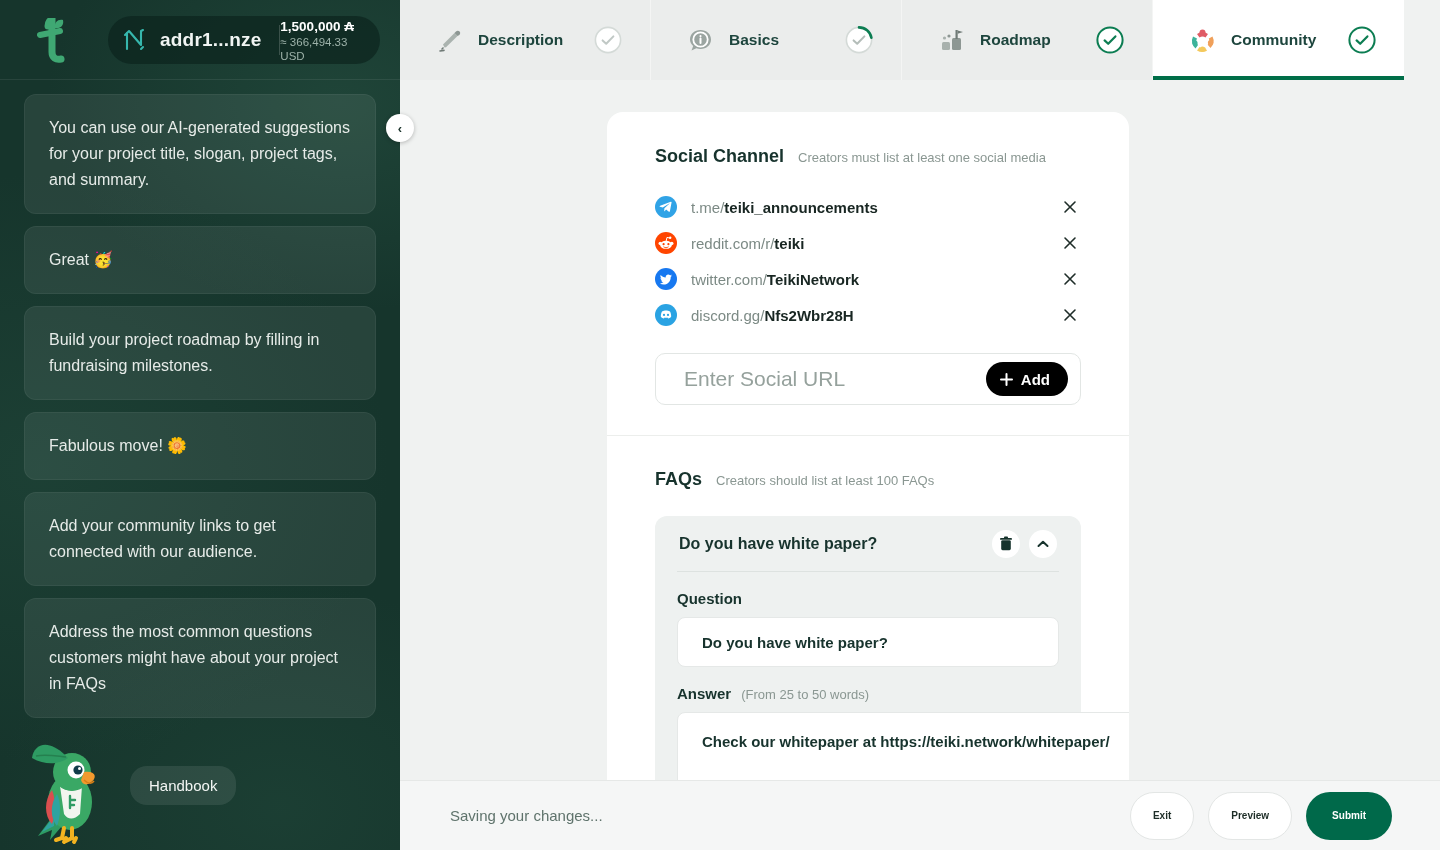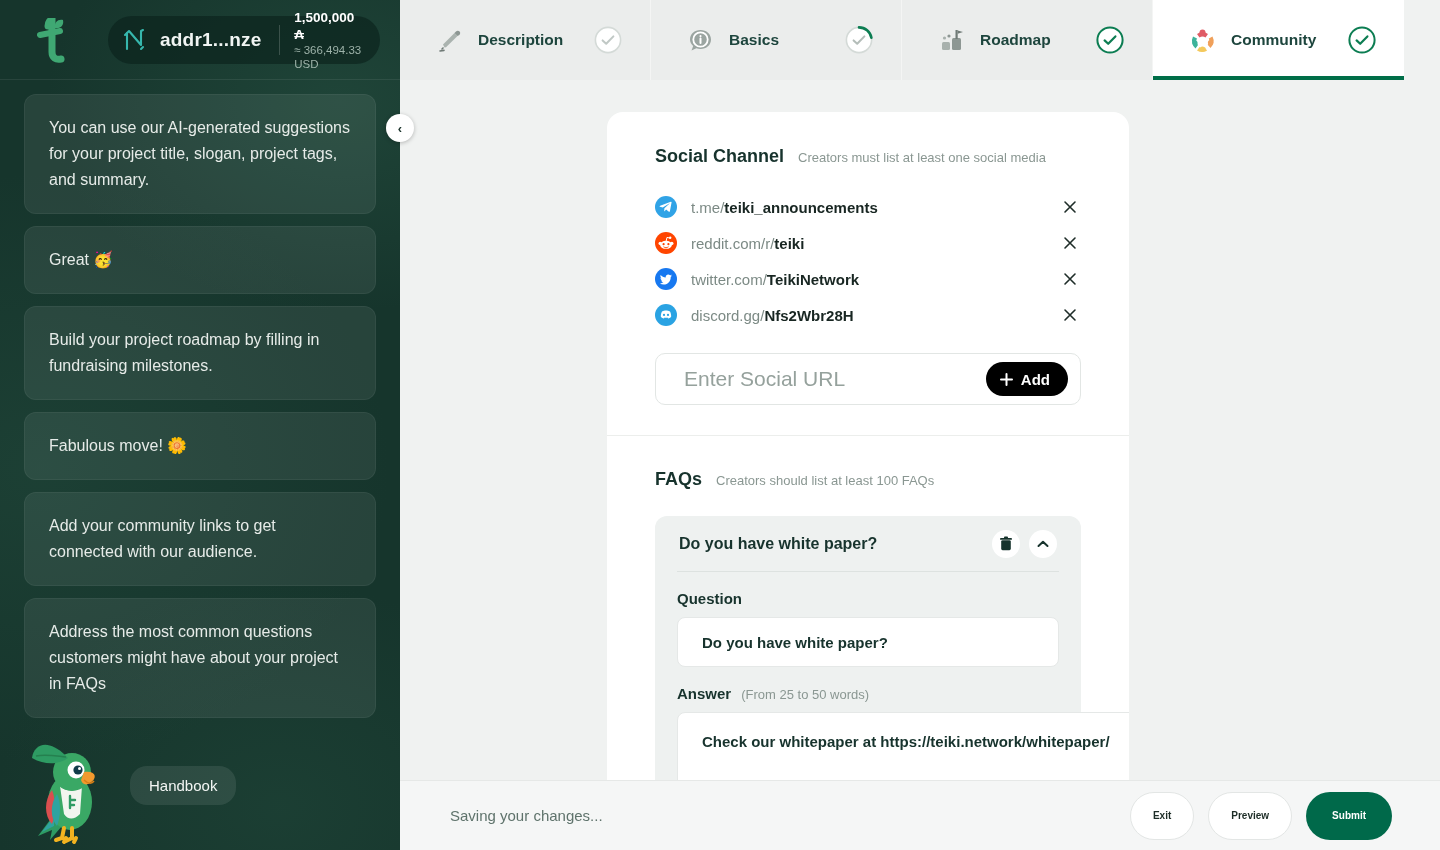--- a/index.html
+++ b/index.html
@@ -26,21 +26,21 @@
   }
   .logo { position:absolute; left:34px; top:18px; width:36px; height:46px; }
   .wallet-pill {
     position:absolute; left:108px; top:16px; width:272px; height:48px;
     background:rgba(10,34,27,0.65); border-radius:24px;
     display:flex; align-items:center; padding:0 16px 0 14px;
   }
   .wallet-icon { width:26px; height:26px; flex:0 0 auto; display:flex; }
   .wallet-addr { margin-left:12px; font-size:19px; font-weight:bold; color:#f1f5f3; letter-spacing:0.2px; }
   .wallet-div { width:1px; height:30px; background:rgba(255,255,255,0.18); margin-left:18px; }
-  .wallet-amounts { margin-left:14px; display:flex; flex-direction:column; justify-content:center; }
+  .wallet-amounts { display:flex; flex-direction:column; justify-content:center; }
   .wallet-ada { font-size:13.5px; font-weight:bold; color:#ffffff; line-height:17px; }
   .wallet-usd { font-size:11.5px; color:#9db2a9; line-height:14px; }
 
   .collapse-btn {
     position:absolute; left:386px; top:114px; width:28px; height:28px;
     background:#ffffff; border-radius:50%; box-shadow:0 1px 4px rgba(0,0,0,0.25);
     display:flex; align-items:center; justify-content:center;
     color:#1c342c; font-size:13px; font-weight:bold; cursor:pointer; z-index:5;
   }
 

